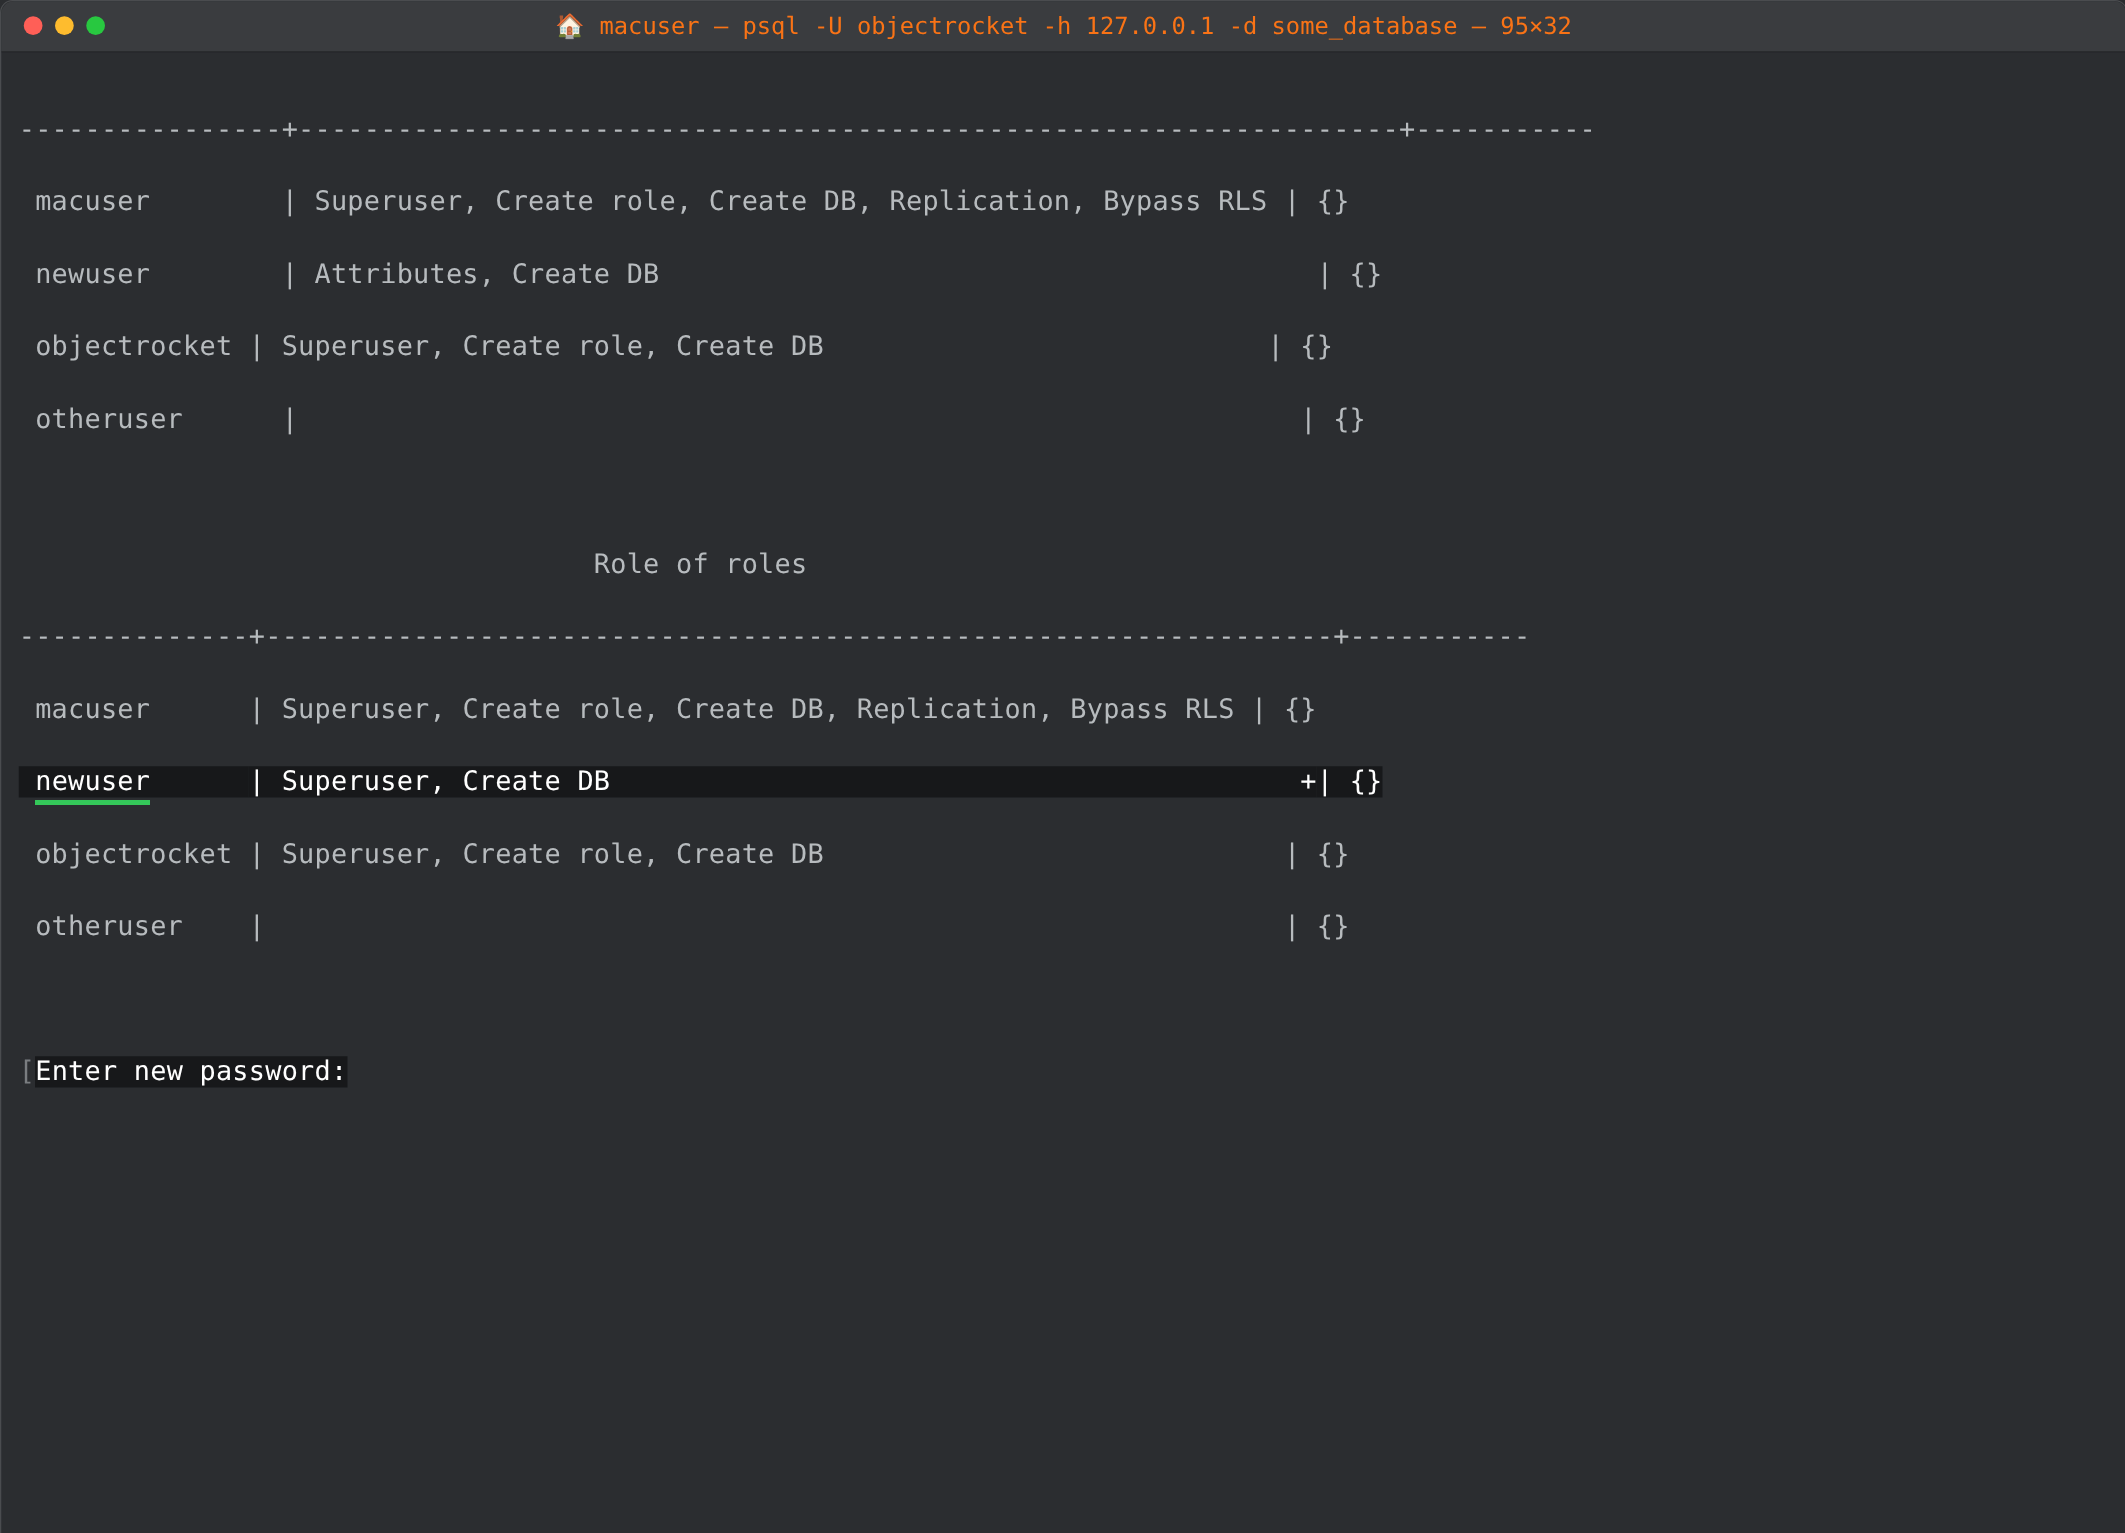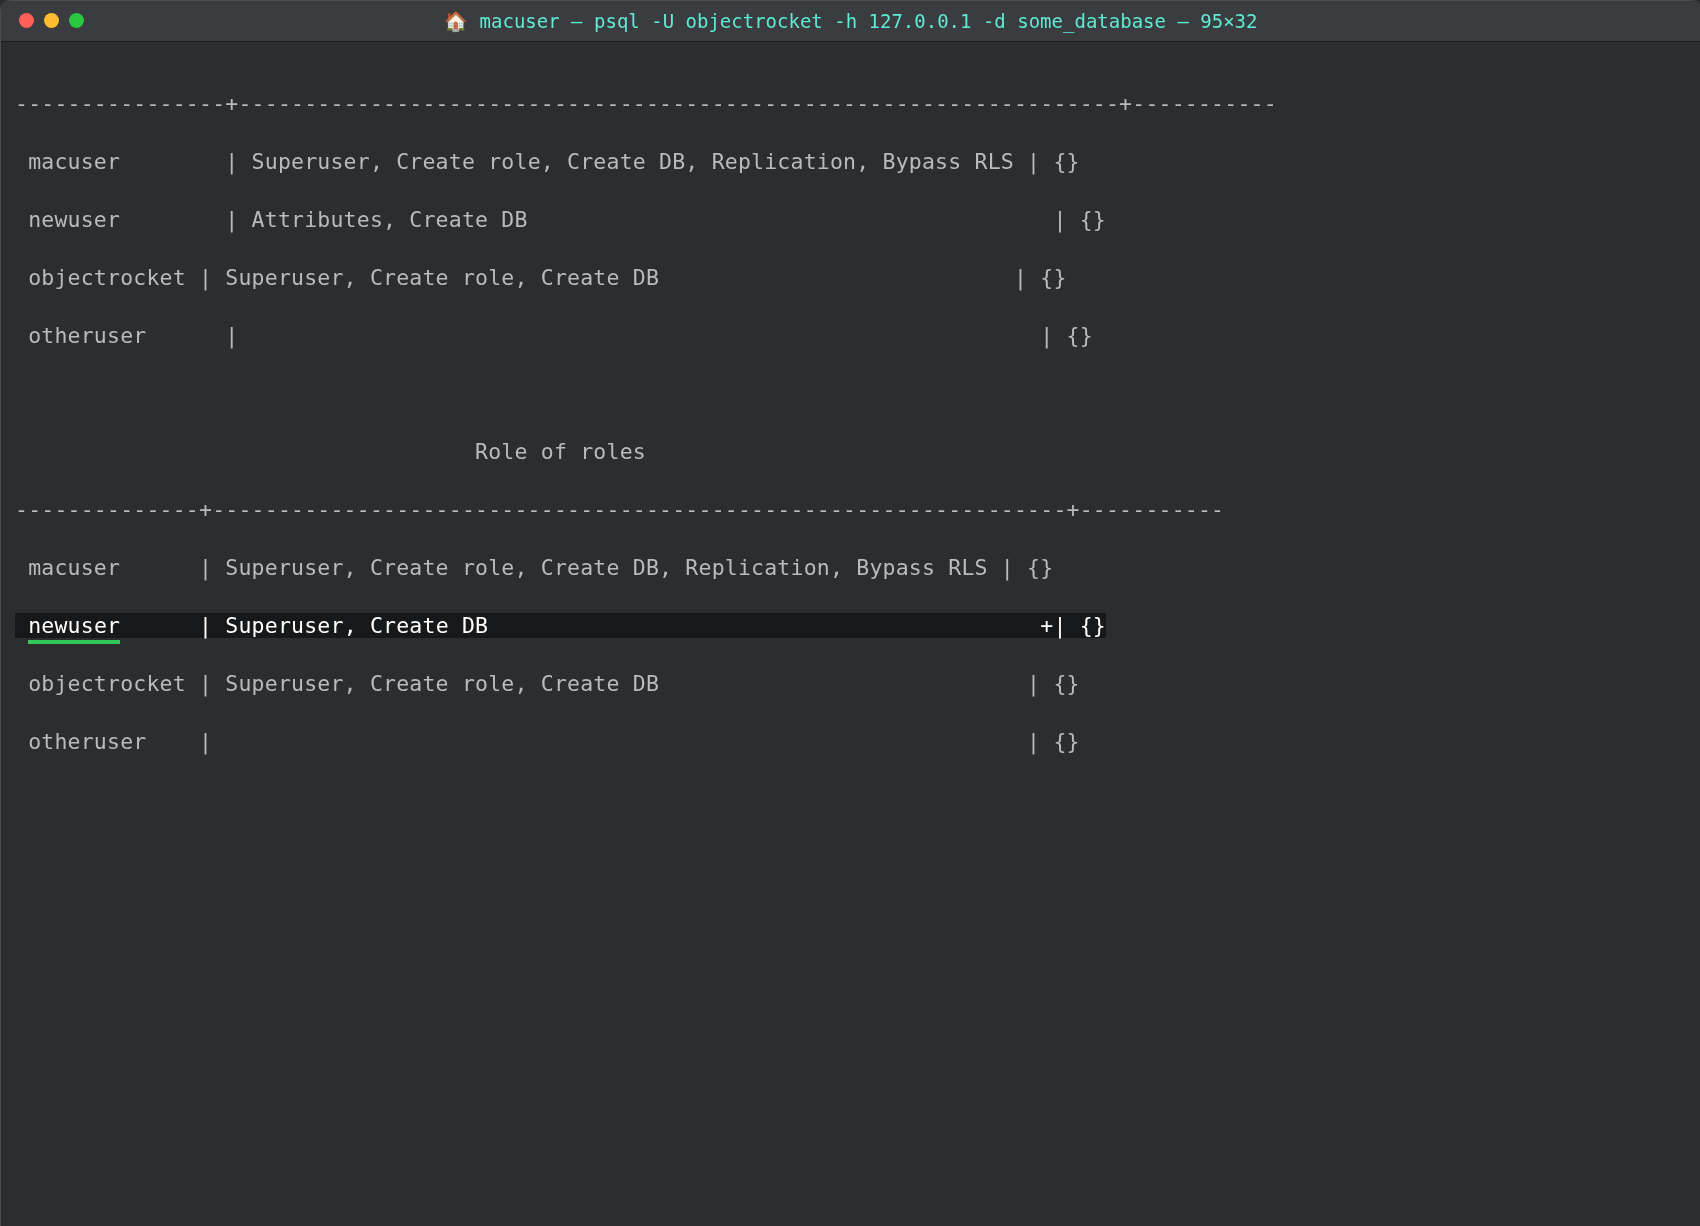--- a/index.html
+++ b/index.html
@@ -42,21 +42,21 @@
     border-bottom:1px solid #1e1f21;
   }
   .dots{
     position:absolute;left:18px;top:12px;display:flex;gap:10px;
   }
   .dot{width:15px;height:15px;border-radius:50%;}
   .dot-r{background:var(--dot-red);}
   .dot-y{background:var(--dot-yellow);}
   .dot-g{background:var(--dot-green);}
   .title{
-    flex:1;text-align:center;color:#5eead4;font-size:19px;
+    flex:1;text-align:center;color:#f97316;font-size:19px;
   }
   .term{
     padding:18px 14px 30px 14px;
     white-space:pre;
     letter-spacing:0.2px;
     font-size:21.5px;
     line-height:29px;
   }
   .bracket{color:#7a7d80;}
   .bright{color:var(--bright);}
@@ -89,20 +89,21 @@
 <span class="row"><span> objectrocket </span><span>| Superuser, Create role, Create DB                           </span><span>| {}</span></span>
 <span class="row"><span> otheruser      </span><span>|                                                             </span><span>| {}</span></span>
 <span class="row"> </span>
 <span class="row">                                   Role of roles</span>
 <span class="row">--------------+-----------------------------------------------------------------+-----------</span>
 <span class="row"><span> macuser      </span><span>| Superuser, Create role, Create DB, Replication, Bypass RLS </span><span>| {}</span></span>
 <span class="row"><span class="hl"> <span class="uline ugreen">newuser</span>      </span><span class="hl">| Superuser, Create DB                                          +</span><span class="hl">| {}</span></span>
 <span class="row"><span> objectrocket </span><span>| Superuser, Create role, Create DB                            </span><span>| {}</span></span>
 <span class="row"><span> otheruser    </span><span>|                                                              </span><span>| {}</span></span>
 <span class="row"> </span>
+<span class="row"><span class="bracket">[</span><span class="hl">Enter new password:</span></span>
 
 
 
 
 
 
 
 
 
 

